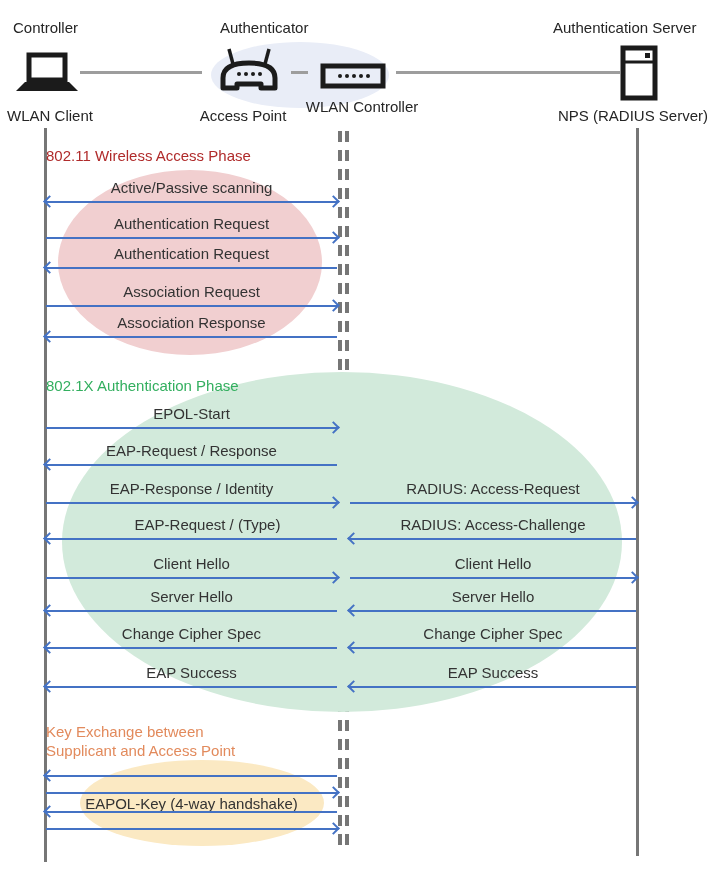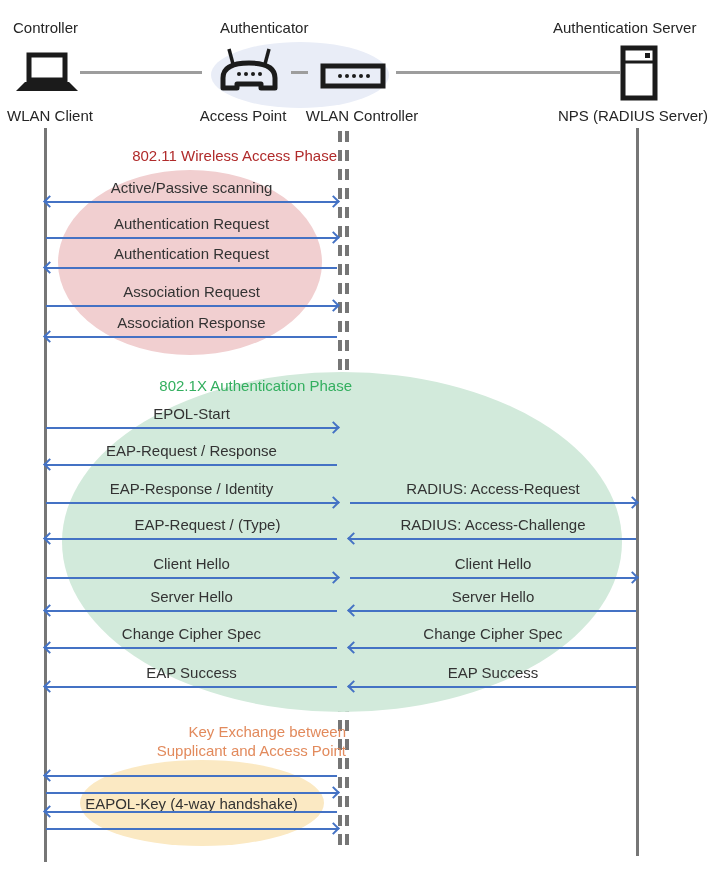--- a/index.html
+++ b/index.html
@@ -11,21 +11,21 @@
   .role-label{font-size:15px;color:#252525;white-space:nowrap;}
   .actor-label{font-size:15px;color:#252525;white-space:nowrap;text-align:center;}
   .centered{}
   .ellipse{border-radius:50%;}
   .lifeline{background:#767676;}
   .lifeline-dashed{
     width:4px;
     background:repeating-linear-gradient(to bottom,#767676 0 11px,transparent 11px 19px);
   }
   .connector{height:3px;background:#9d9d9d;}
-  .phase-title{font-size:15px;white-space:nowrap;text-align:right;line-height:19px;}
+  .phase-title{font-size:15px;white-space:nowrap;text-align:left;line-height:19px;}
   .phase-title-1{color:#B02B2B;}
   .phase-title-2{color:#33AF5F;}
   .phase-title-3{color:#E28A5C;}
   .msg-label{position:absolute;font-size:15px;color:#333333;text-align:center;white-space:nowrap;height:18px;line-height:18px;}
   .msg-arrow{position:absolute;height:2px;background:#4472C4;}
   .head{position:absolute;width:9px;height:9px;top:-4px;
         border-top:2.5px solid #4472C4;border-right:2.5px solid #4472C4;box-sizing:border-box;}
   .head-right{right:-1px;transform:rotate(45deg);}
   .head-left{left:-1px;transform:rotate(-135deg);}
   svg .stroke{fill:none;stroke:#1b1b1b;}
@@ -70,21 +70,21 @@
   </svg>
 
   <svg class="abs" style="left:620px;top:45px;" width="38" height="56" viewBox="0 0 38 56">
     <rect class="stroke" x="3" y="3" width="32" height="50" stroke-width="5"></rect>
     <line class="stroke" x1="5" y1="17" x2="33" y2="17" stroke-width="3"></line>
     <rect x="25" y="8" width="5" height="5" fill="#1b1b1b"></rect>
   </svg>
 
   <div class="abs actor-label" style="left:-16px;top:107px;width:132px;">WLAN Client</div>
   <div class="abs actor-label" style="left:183px;top:107px;width:120px;">Access Point</div>
-  <div class="abs actor-label" style="left:292px;top:107px;width:140px;">WLAN Controller</div>
+  <div class="abs actor-label" style="left:292px;top:98px;width:140px;">WLAN Controller</div>
   <div class="abs actor-label" style="left:553px;top:107px;width:160px;">NPS (RADIUS Server)</div>
 
   <div class="abs lifeline" style="left:44px;top:128px;width:3px;height:734px;"></div>
   <div class="abs lifeline-dashed" style="left:338px;top:131px;height:722px;"></div>
   <div class="abs lifeline-dashed" style="left:345px;top:131px;height:722px;"></div>
   <div class="abs lifeline" style="left:636px;top:128px;width:3px;height:728px;"></div>
 
   <div class="abs ellipse" style="left:58px;top:170px;width:264px;height:185px;background:#F1CFD0;"></div>
   <div class="abs ellipse" style="left:62px;top:372px;width:560px;height:340px;background:#D2EADB;"></div>
   <div class="abs ellipse" style="left:80px;top:760px;width:244px;height:86px;background:#FBE9C3;"></div>

